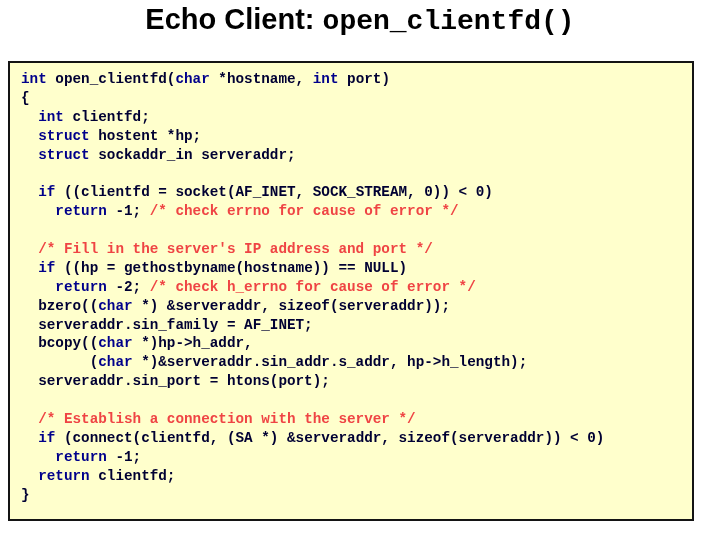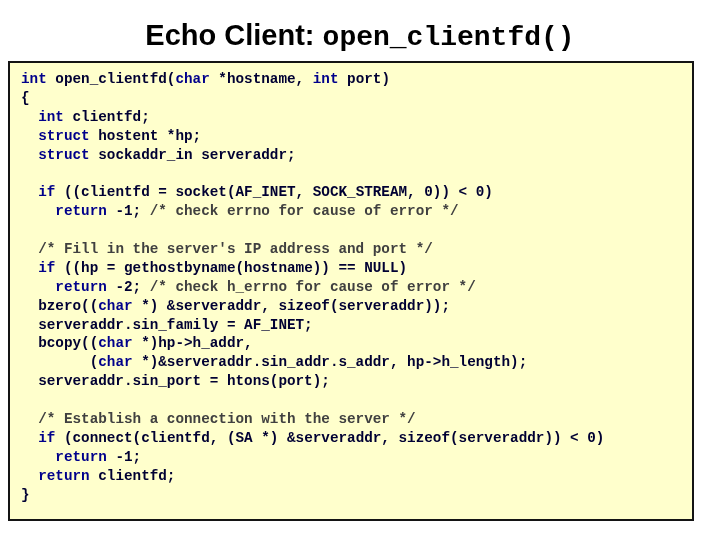--- a/index.html
+++ b/index.html
@@ -12,21 +12,21 @@
     height: 540px;
     overflow: hidden;
     font-family: "Liberation Sans", sans-serif;
     position: relative;
   }
 
   
   #slide-title {
     position: absolute;
     left: 0;
-    top: 16px;
+    top: 0;
     width: 720px;
     text-align: center;
     white-space: nowrap;
     line-height: 38px;
   }
   #slide-title .title-plain {
     font-family: "Liberation Sans", sans-serif;
     font-weight: bold;
     font-size: 29px;
     color: #000000;
@@ -57,21 +57,21 @@
     font-family: "Liberation Mono", "DejaVu Sans Mono", monospace;
     font-size: 14.3px;
     font-weight: bold;
     line-height: 18.9px;
     color: #000033;
     white-space: pre;
     letter-spacing: 0px;
   }
   .ln { display: block; height: 18.9px; }
   .kw  { color: #00008b; }
-  .cm  { color: #404040; }
+  .cm  { color: #ef4444; }
   .id  { color: #000033; }
 </style>
 </head>
 <body>
 
 <div id="slide-title">
   <span class="title-plain">Echo Client: </span><span class="title-code">open_clientfd()</span>
 </div>
 
 <div id="code-box">

